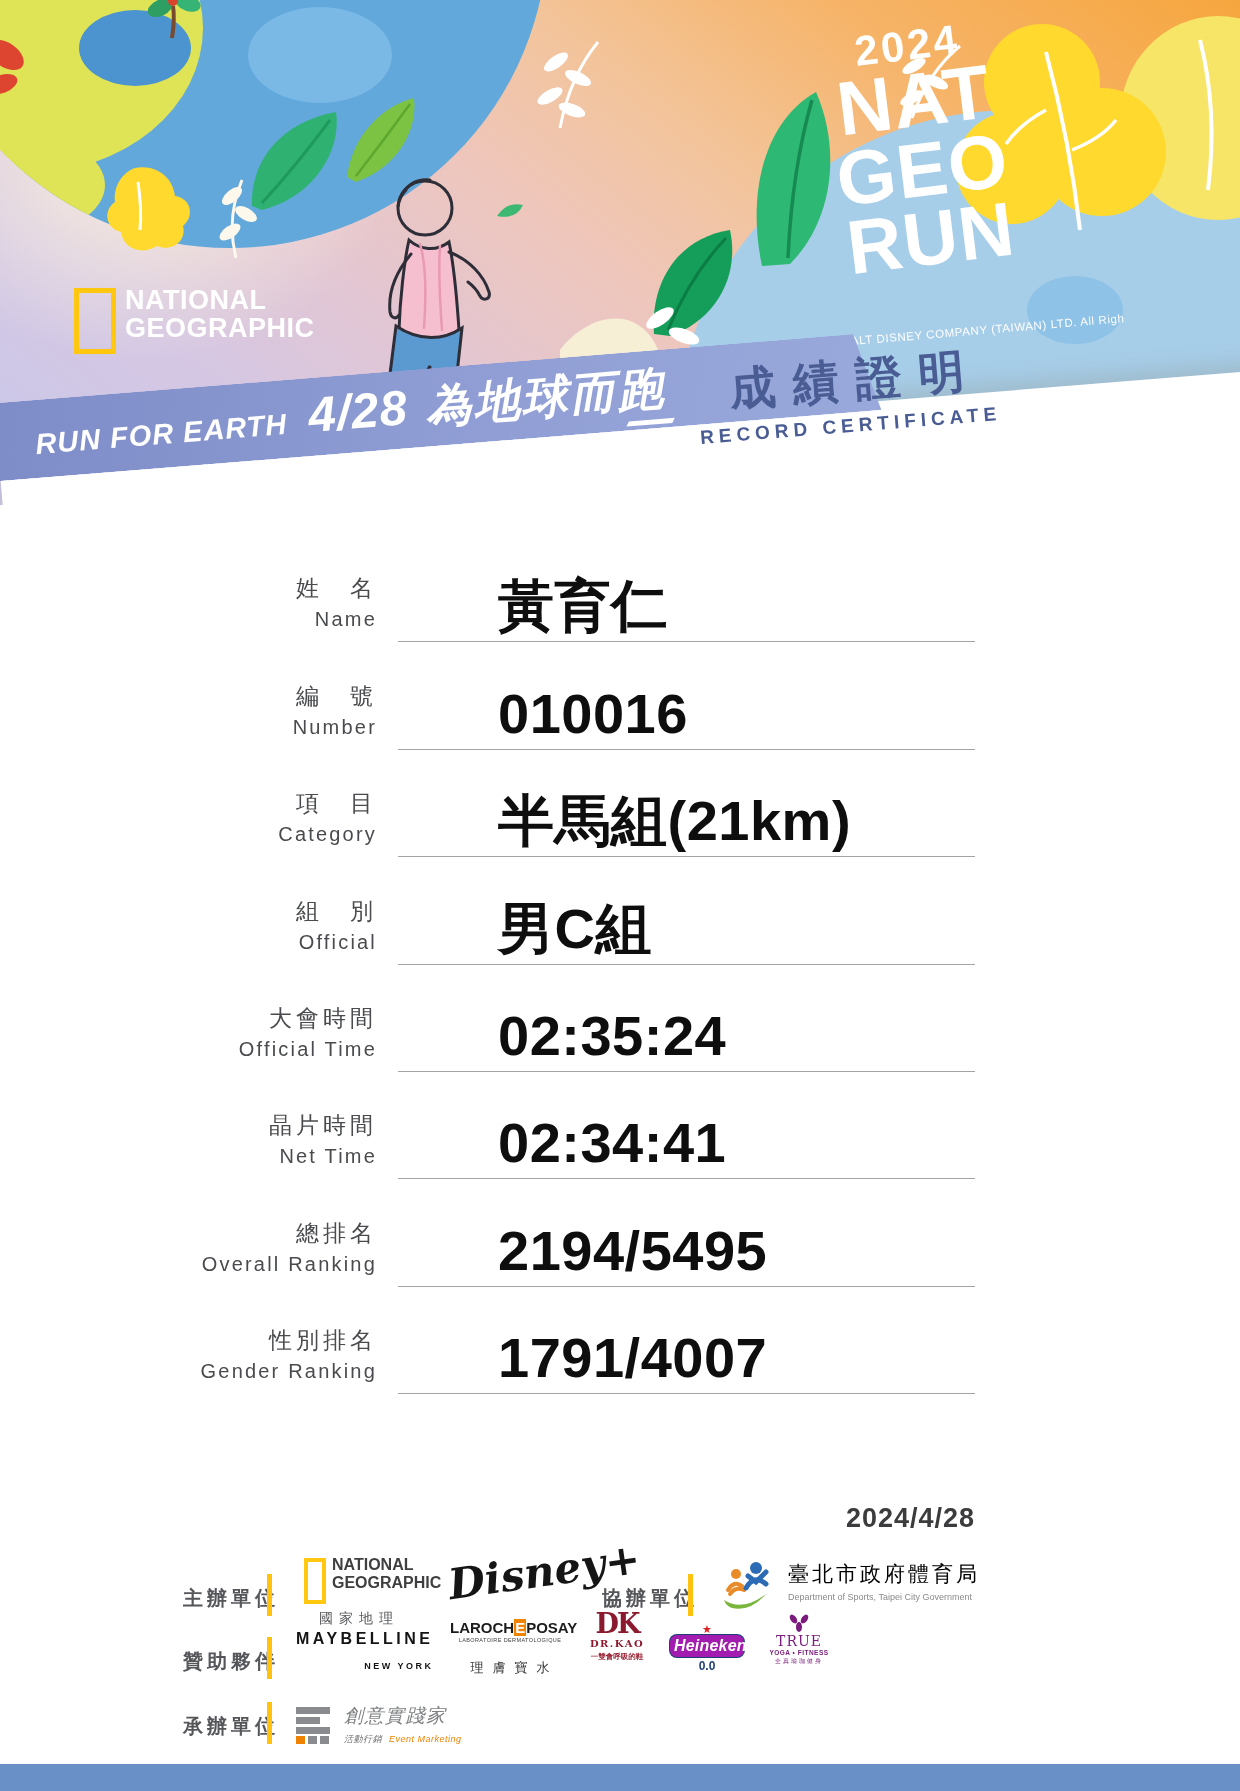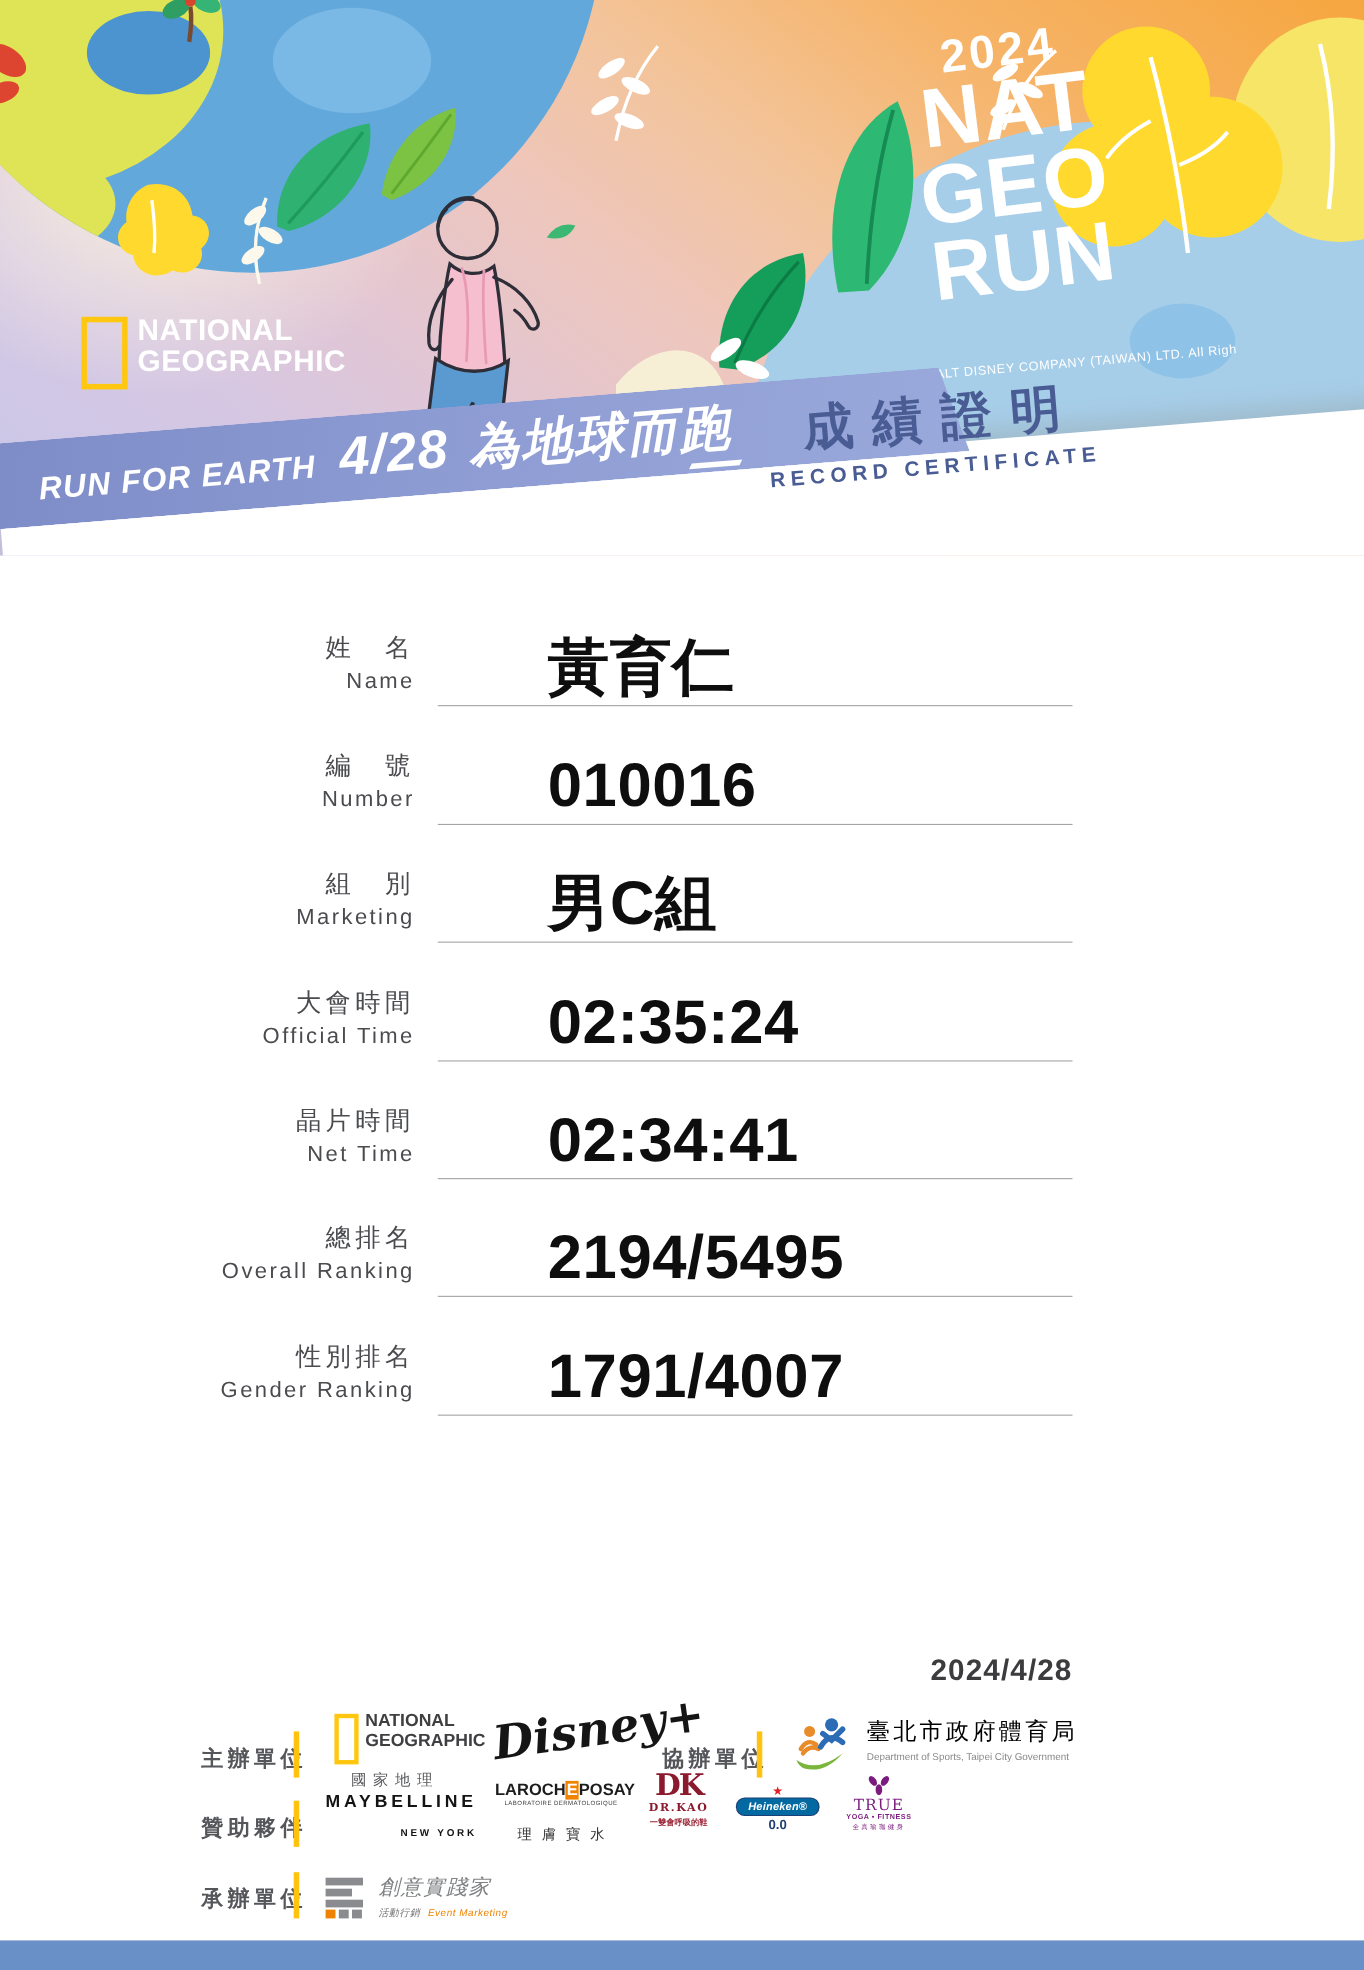--- a/index.html
+++ b/index.html
@@ -71,22 +71,22 @@
   .lrp .l1{font-size:15px;font-weight:700;letter-spacing:0;white-space:nowrap;}
   .lrp .l1 .oe{background:#f08300;color:#fff;padding:0 1px;}
   .lrp .l2{font-size:5.5px;letter-spacing:.4px;color:#3c3c3c;margin-top:1px;}
   .lrp .l3{font-size:13px;color:#333;letter-spacing:9px;text-indent:9px;margin-top:16px;}
   .dk{position:absolute;left:584px;top:1610px;width:66px;text-align:center;color:#8c1a2e;}
   .dk .d1{font-family:"DejaVu Serif",serif;font-size:27px;font-weight:700;letter-spacing:-2px;line-height:1;}
   .dk .d2{font-size:10px;font-weight:700;letter-spacing:1.5px;font-family:"DejaVu Serif",serif;margin-top:1px;}
   .dk .d3{font-size:7.5px;margin-top:3px;color:#9a2436;font-weight:700;}
   .hnk{position:absolute;left:670px;top:1624px;width:74px;text-align:center;}
   .hnk .star{color:#e01f26;font-size:11px;line-height:1;}
-  .hnk .band{background:#0369a1;border-radius:7px;padding:2px 4px;color:#fff;
-      font-style:italic;font-weight:700;font-size:10px;letter-spacing:.2px;box-shadow:0 0 0 1px #1d3f77;}
+  .hnk .band{background:#a21caf;border-radius:7px;padding:2px 4px;color:#fff;
+      font-style:italic;font-weight:700;font-size:16px;letter-spacing:.2px;box-shadow:0 0 0 1px #1d3f77;}
   .hnk .zz{font-size:12px;font-weight:700;color:#203f77;margin-top:2px;}
   .true{position:absolute;left:768px;top:1614px;width:62px;text-align:center;color:#7a1b7d;}
   .true .t1{font-family:"DejaVu Serif",serif;font-size:14px;letter-spacing:1px;margin-top:1px;}
   .true .t2{font-size:6.5px;font-weight:700;letter-spacing:.5px;}
   .true .t3{font-size:6px;letter-spacing:2px;margin-top:1px;}
   .cre{position:absolute;left:294px;top:1703px;display:flex;align-items:flex-start;}
   .cre-txt{margin-left:8px;font-style:italic;}
   .cre-zh{font-size:19px;color:#7f8083;letter-spacing:1.5px;}
   .cre-sub{margin-top:4px;font-size:9px;letter-spacing:.5px;}
   .cre-sub .s1{color:#6f7072;}
@@ -236,22 +236,29 @@
     </div>
     <div class="frow">
       <div class="lab">
           <div class="zh">編　號</div>
         <div class="en">Number</div>
         </div>
       <div class="val">010016</div>
     </div>
     <div class="frow">
       <div class="lab">
+          <div class="zh">項　目</div>
+        <div class="en">Category</div>
+        </div>
+      <div class="val">半馬組(21km)</div>
+    </div>
+    <div class="frow">
+      <div class="lab">
           <div class="zh">組　別</div>
-        <div class="en">Marketing</div>
+        <div class="en">Official</div>
         </div>
       <div class="val">男C組</div>
     </div>
     <div class="frow">
       <div class="lab">
           <div class="zh">大會時間</div>
         <div class="en">Official Time</div>
         </div>
       <div class="val">02:35:24</div>
     </div>

